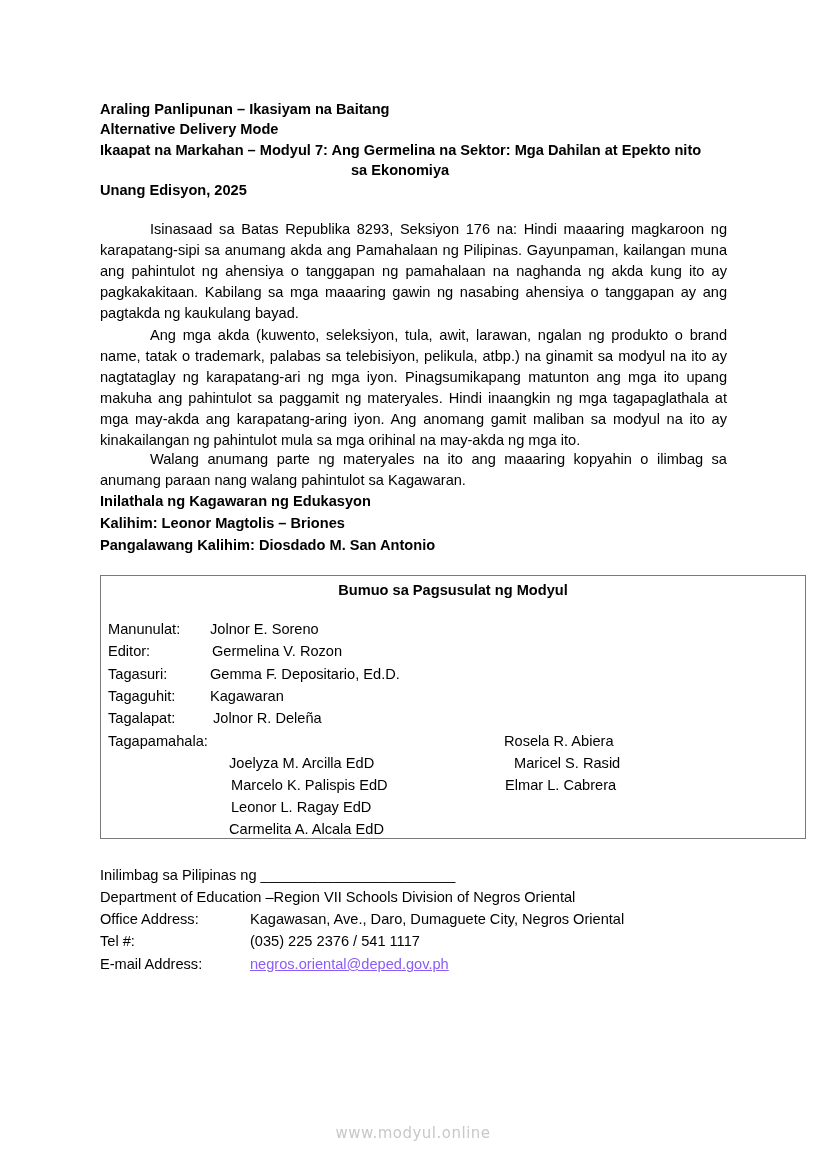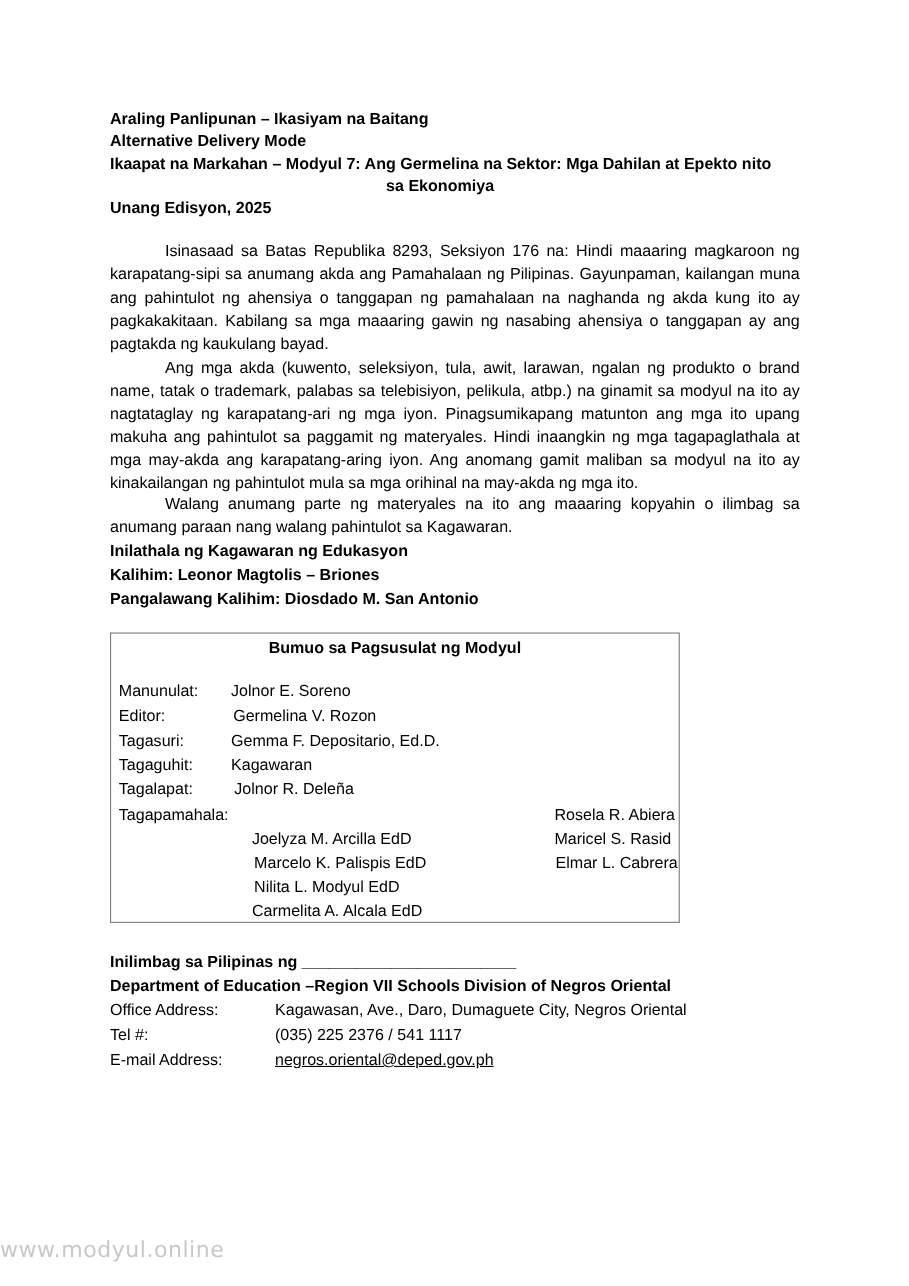--- a/index.html
+++ b/index.html
@@ -5,33 +5,33 @@
   html, body { margin: 0; padding: 0; background: #ffffff; }
   body {
     width: 826px; height: 1169px; position: relative; overflow: hidden;
     font-family: "Liberation Sans", sans-serif; color: #000; font-size: 14.6px;
   }
   .hdr { position: absolute; left: 100px; font-weight: bold; line-height: 20px; white-space: nowrap; }
   .para { position: absolute; left: 100px; width: 627px; line-height: 21px; text-align: justify; text-align-last: left; }
   .indent { text-indent: 50px; }
   .line { position: absolute; left: 100px; line-height: 21px; white-space: nowrap; font-weight: bold; }
   .box {
-    position: absolute; left: 100px; top: 575px; width: 518px; height: 264px;
+    position: absolute; left: 100px; top: 575px; width: 706px; height: 264px;
     border: 1px solid #7a7a7a; box-sizing: border-box;
   }
   .box-title { position: absolute; top: 4px; left: 0; width: 100%; text-align: center; font-weight: bold; line-height: 20px; }
   .cr { position: absolute; line-height: 20px; white-space: nowrap; }
   .cr b { font-weight: normal; }
-  .footer-bold { font-weight: bold; }
+  .footer-bold { font-weight: normal; }
   .lbl { position: absolute; left: 100px; line-height: 22px; white-space: nowrap; }
   .val { position: absolute; left: 250px; line-height: 22px; white-space: nowrap; }
-  a.email { color: #000000; text-decoration: underline; }
+  a.email { color: #8b5cf6; text-decoration: underline; }
   .watermark {
-    position: absolute; top: 1124px; left: 0; width: 826px; text-align: left;
-    font-family: "DejaVu Sans", sans-serif; font-size: 20px; color: #c8c8c8; letter-spacing: 0.5px;
+    position: absolute; top: 1124px; left: 0; width: 826px; text-align: center;
+    font-family: "DejaVu Sans", sans-serif; font-size: 15px; color: #c8c8c8; letter-spacing: 0.5px;
   }
 </style>
 </head>
 <body>
 
 <div class="hdr" style="top:99px">Araling Panlipunan – Ikasiyam na Baitang</div>
 <div class="hdr" style="top:119px">Alternative Delivery Mode</div>
 <div class="hdr" style="top:140px">Ikaapat na Markahan – Modyul 7:  Ang Germelina na Sektor: Mga Dahilan at Epekto nito</div>
 <div class="hdr" style="top:160px; left:351px">sa Ekonomiya</div>
 <div class="hdr" style="top:180px">Unang Edisyon, 2025</div>
@@ -57,25 +57,25 @@
 
   <div class="cr" style="top:110px; left:7px"><b>Tagaguhit:</b></div>
   <div class="cr" style="top:110px; left:109px">Kagawaran</div>
 
   <div class="cr" style="top:132px; left:7px"><b>Tagalapat:</b></div>
   <div class="cr" style="top:132px; left:112px">Jolnor R. Deleña</div>
 
   <div class="cr" style="top:155px; left:7px"><b>Tagapamahala:</b></div>
   <div class="cr" style="top:177px; left:128px">Joelyza M. Arcilla EdD</div>
   <div class="cr" style="top:199px; left:130px">Marcelo K. Palispis EdD</div>
-  <div class="cr" style="top:221px; left:130px">Nilita L. Modyul EdD</div>
+  <div class="cr" style="top:221px; left:130px">Leonor L. Ragay EdD</div>
   <div class="cr" style="top:243px; left:128px">Carmelita A. Alcala EdD</div>
 
   <div class="cr" style="top:155px; left:403px">Rosela R. Abiera</div>
-  <div class="cr" style="top:177px; left:403px">Maricel S. Rasid</div>
+  <div class="cr" style="top:177px; left:413px">Maricel S. Rasid</div>
   <div class="cr" style="top:199px; left:404px">Elmar L. Cabrera</div>
 </div>
 
 <div class="lbl footer-bold" style="top:864px">Inilimbag sa Pilipinas ng ________________________</div>
 <div class="lbl footer-bold" style="top:886px">Department of Education –Region VII Schools Division of Negros Oriental</div>
 
 <div class="lbl" style="top:908px">Office Address:</div>
 <div class="val" style="top:908px">Kagawasan, Ave., Daro, Dumaguete City, Negros Oriental</div>
 
 <div class="lbl" style="top:930px">Tel #:</div>

